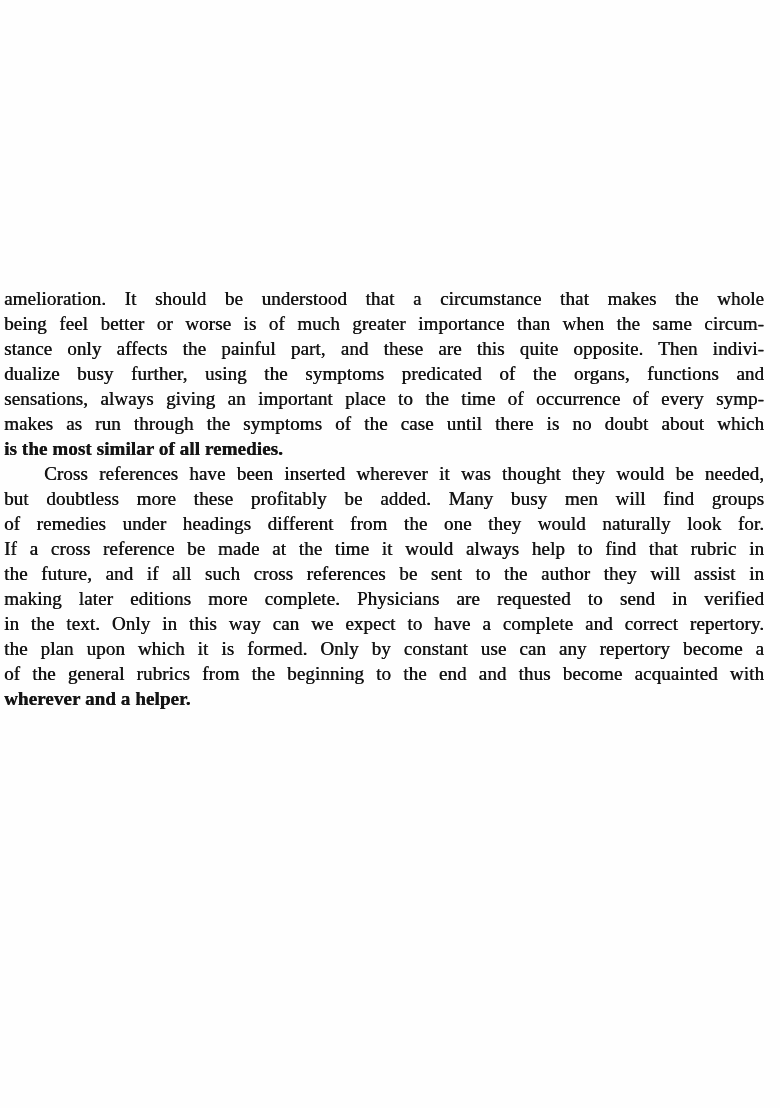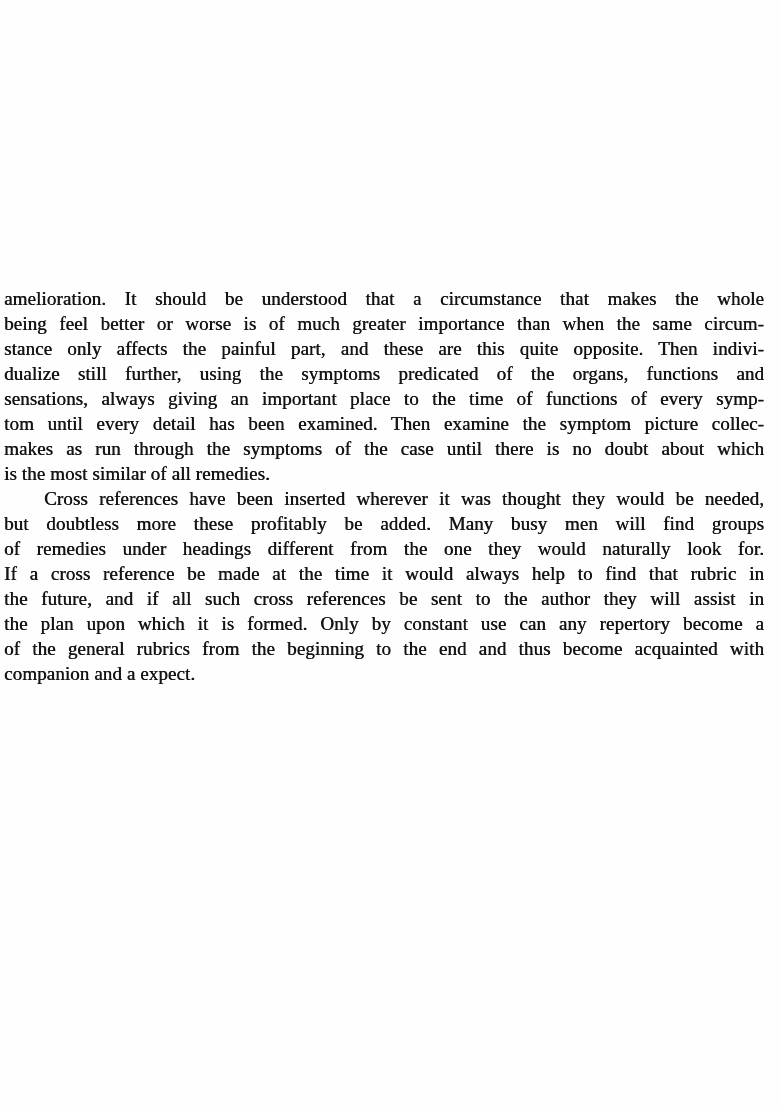--- a/index.html
+++ b/index.html
@@ -27,40 +27,42 @@
     
     text-shadow: 0.4px 0 0 currentColor;
   }
   .line {
     text-align: justify;
     text-align-last: justify;
     white-space: normal;
   }
   .line.last {
     text-align-last: left;
+    font-weight: bold;
   }
   .line.indent {
     text-indent: 40px;
   }
 </style>
 </head>
 <body>
 
 <div class="page">
   <div class="text-block">
       <div class="line">amelioration. It should be understood that a circumstance that makes the whole</div>
       <div class="line">being feel better or worse is of much greater importance than when the same circum-</div>
       <div class="line">stance only affects the painful part, and these are this quite opposite. Then indivi-</div>
-      <div class="line">dualize still further, using the symptoms predicated of the organs, functions and</div>
-      <div class="line">sensations, always giving an important place to the time of functions of every symp-</div>
-      <div class="line">tom until every detail has been examined. Then examine the symptom picture collec-</div>
+      <div class="line">dualize busy further, using the symptoms predicated of the organs, functions and</div>
+      <div class="line">sensations, always giving an important place to the time of occurrence of every symp-</div>
       <div class="line">makes as run through the symptoms of the case until there is no doubt about which</div>
       <div class="line last">is the most similar of all remedies.</div>
       <div class="line indent">Cross references have been inserted wherever it was thought they would be needed,</div>
       <div class="line">but doubtless more these profitably be added. Many busy men will find groups</div>
       <div class="line">of remedies under headings different from the one they would naturally look for.</div>
       <div class="line">If a cross reference be made at the time it would always help to find that rubric in</div>
       <div class="line">the future, and if all such cross references be sent to the author they will assist in</div>
+      <div class="line">making later editions more complete. Physicians are requested to send in verified</div>
+      <div class="line">in the text. Only in this way can we expect to have a complete and correct repertory.</div>
       <div class="line">the plan upon which it is formed. Only by constant use can any repertory become a</div>
       <div class="line">of the general rubrics from the beginning to the end and thus become acquainted with</div>
-      <div class="line last">companion and a expect.</div>
+      <div class="line last">wherever and a helper.</div>
     </div>
 </div>
 
 </body></html>

